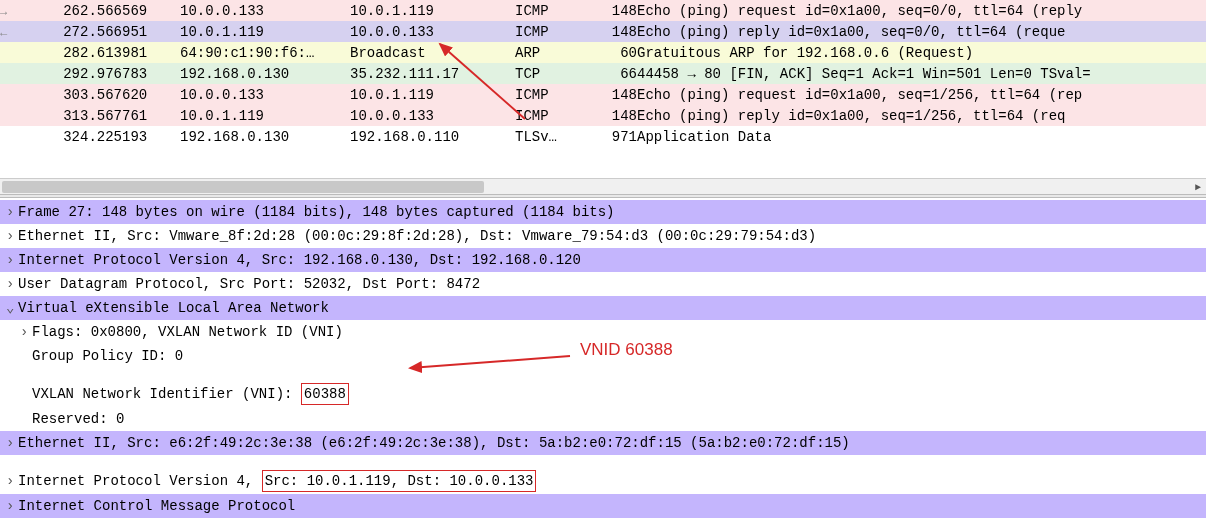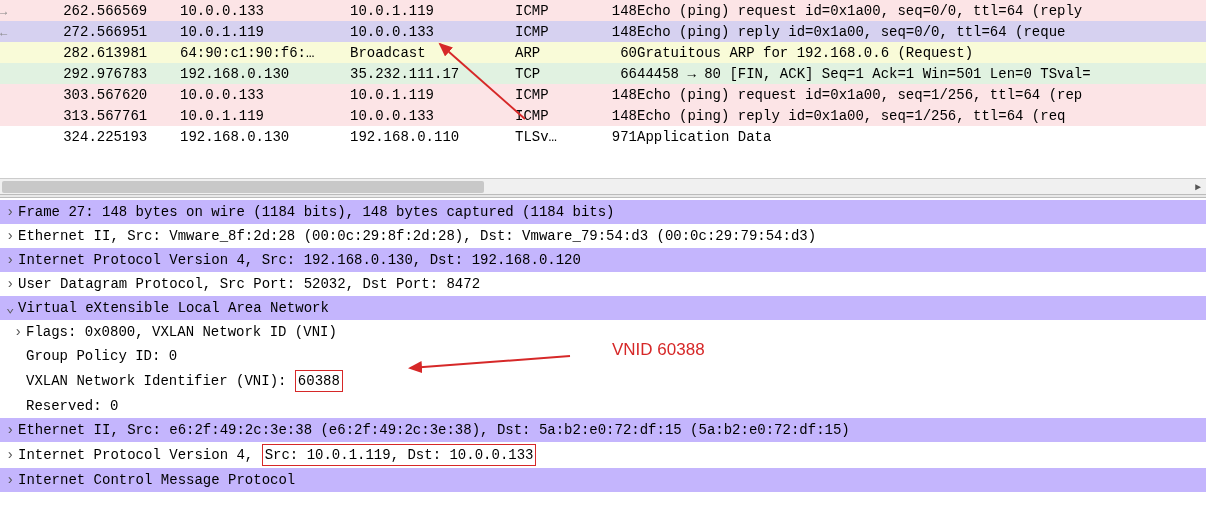--- a/index.html
+++ b/index.html
@@ -75,29 +75,30 @@
     background: #fff;
     overflow: hidden;
     padding: 2px 0 0 0;
   }
   .tree-line {
     padding: 2px 0 2px 6px;
     white-space: nowrap;
     line-height: 20px;
   }
   .tree-line.l1 { padding-left: 6px; }
-  .tree-line.l2 { padding-left: 14px; }
+  .tree-line.l2 { padding-left: 20px; }
   .tree-line.alt { background:#c4b5fd; }
   .exp {
     display:inline-block; width:12px; color:#555;
   }
   .redbox {
     border: 1.5px solid #d62828;
     padding: 0 2px;
     display: inline-block;
+    margin-top: 13px;
   }
   .annot {
     position:absolute;
     color:#d62828;
     font-family: Arial, sans-serif;
     font-size:17px;
     z-index:50;
     pointer-events:none;
   }
   svg.annot-arrow {
@@ -205,21 +206,21 @@
   <div class="tree-line l1 alt"><span class="exp">⌄</span><span>Virtual eXtensible Local Area Network</span></div>
   <div class="tree-line l2"><span class="exp">›</span><span>Flags: 0x0800, VXLAN Network ID (VNI)</span></div>
   <div class="tree-line l2"><span class="exp"> </span><span>Group Policy ID: 0</span></div>
   <div class="tree-line l2"><span class="exp"> </span><span>VXLAN Network Identifier (VNI): </span><span class="redbox">60388</span></div>
   <div class="tree-line l2"><span class="exp"> </span><span>Reserved: 0</span></div>
   <div class="tree-line l1 alt"><span class="exp">›</span><span>Ethernet II, Src: e6:2f:49:2c:3e:38 (e6:2f:49:2c:3e:38), Dst: 5a:b2:e0:72:df:15 (5a:b2:e0:72:df:15)</span></div>
   <div class="tree-line l1"><span class="exp">›</span><span>Internet Protocol Version 4, </span><span class="redbox">Src: 10.0.1.119, Dst: 10.0.0.133</span></div>
   <div class="tree-line l1 alt"><span class="exp">›</span><span>Internet Control Message Protocol</span></div>
 </div>
 
-<div class="annot" style="left:612px; top:340px;">VNID 60388</div>
+<div class="annot" style="left:580px; top:340px;">VNID 60388</div>
 
 <svg class="annot-arrow" style="left:430px; top:34px;" width="120" height="90">
   <defs>
       <marker id="ah1" markerWidth="8" markerHeight="8" refX="6" refY="3" orient="auto">
         <path d="M0,0 L7,3 L0,6 Z" fill="#d62828"></path>
       </marker>
     </defs>
   <line x1="95" y1="85" x2="10" y2="10" stroke="#d62828" stroke-width="2" marker-end="url(#ah1)"></line>
 </svg>
 

